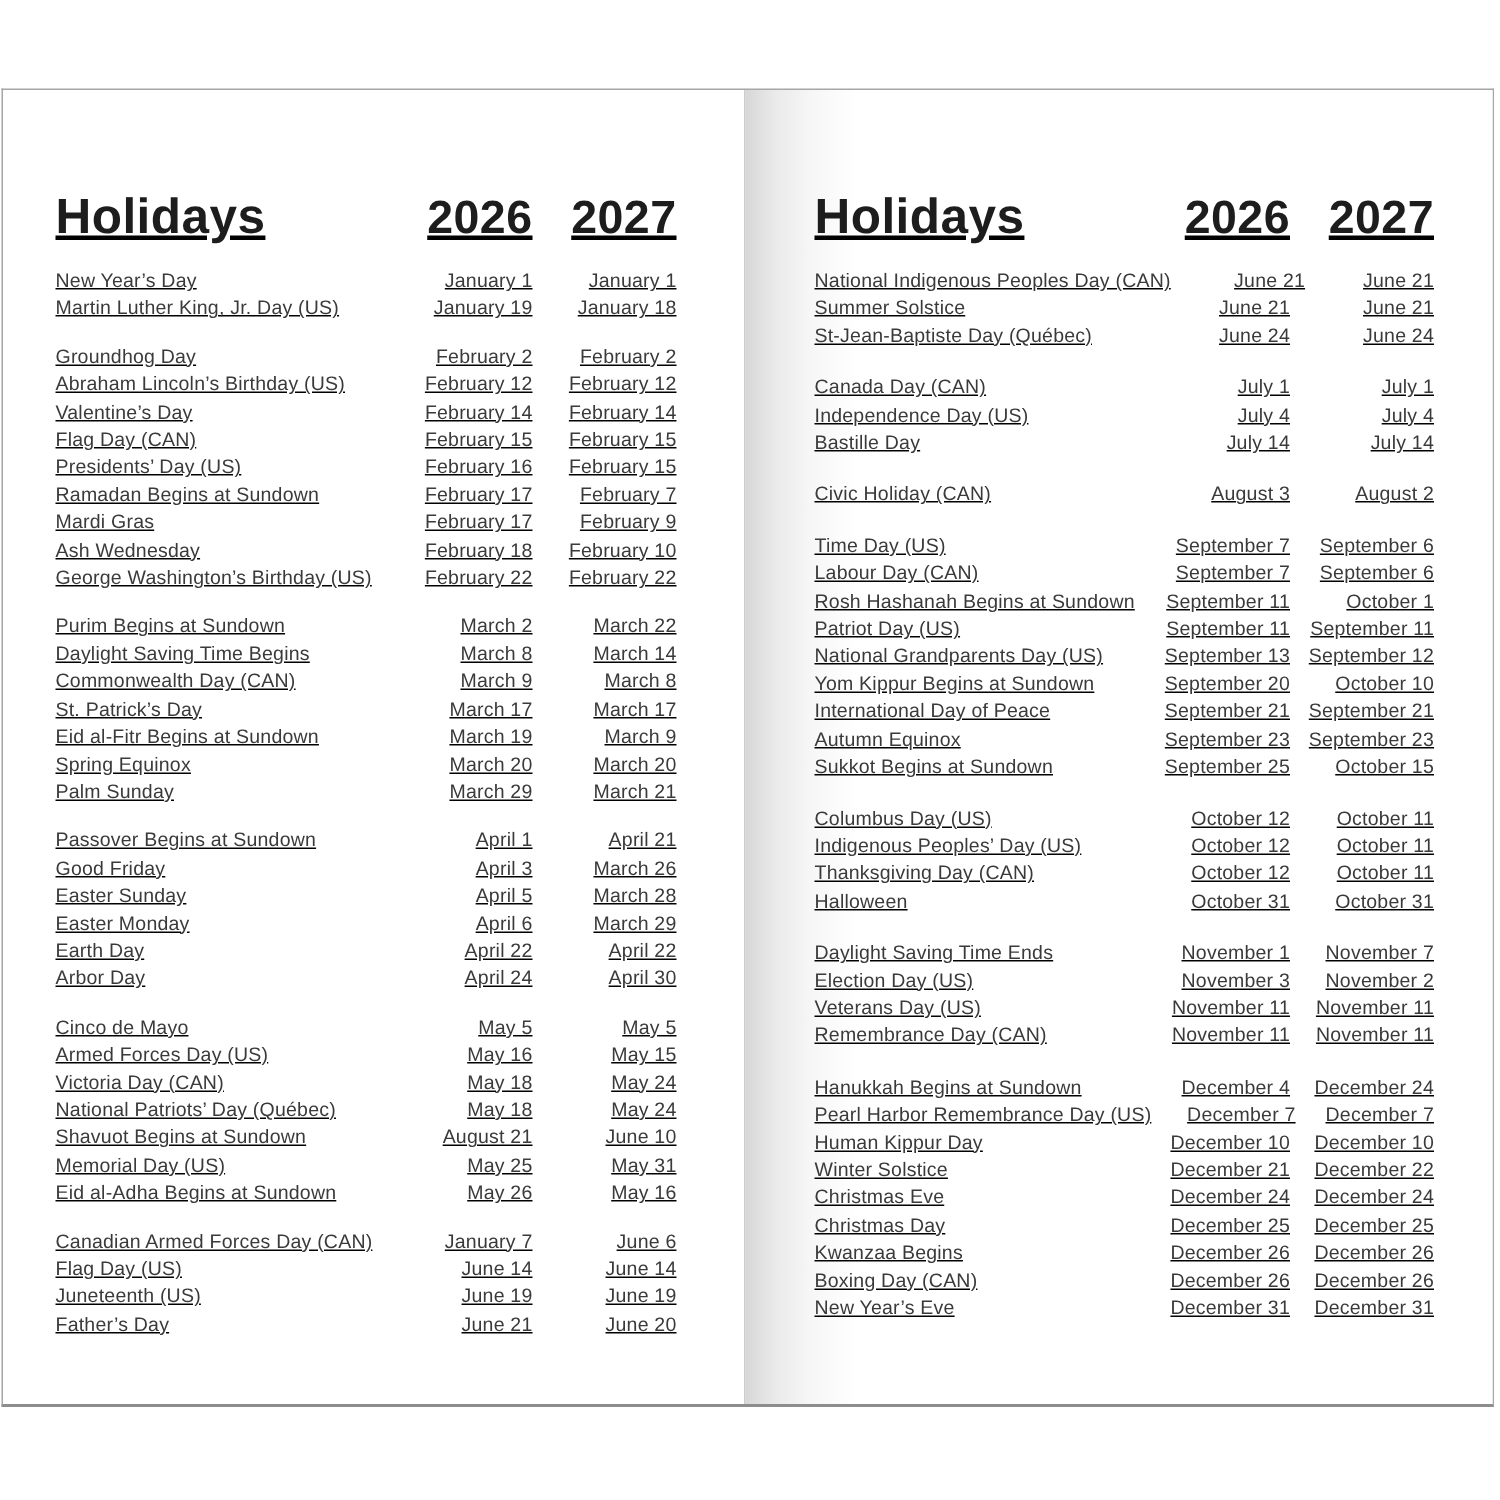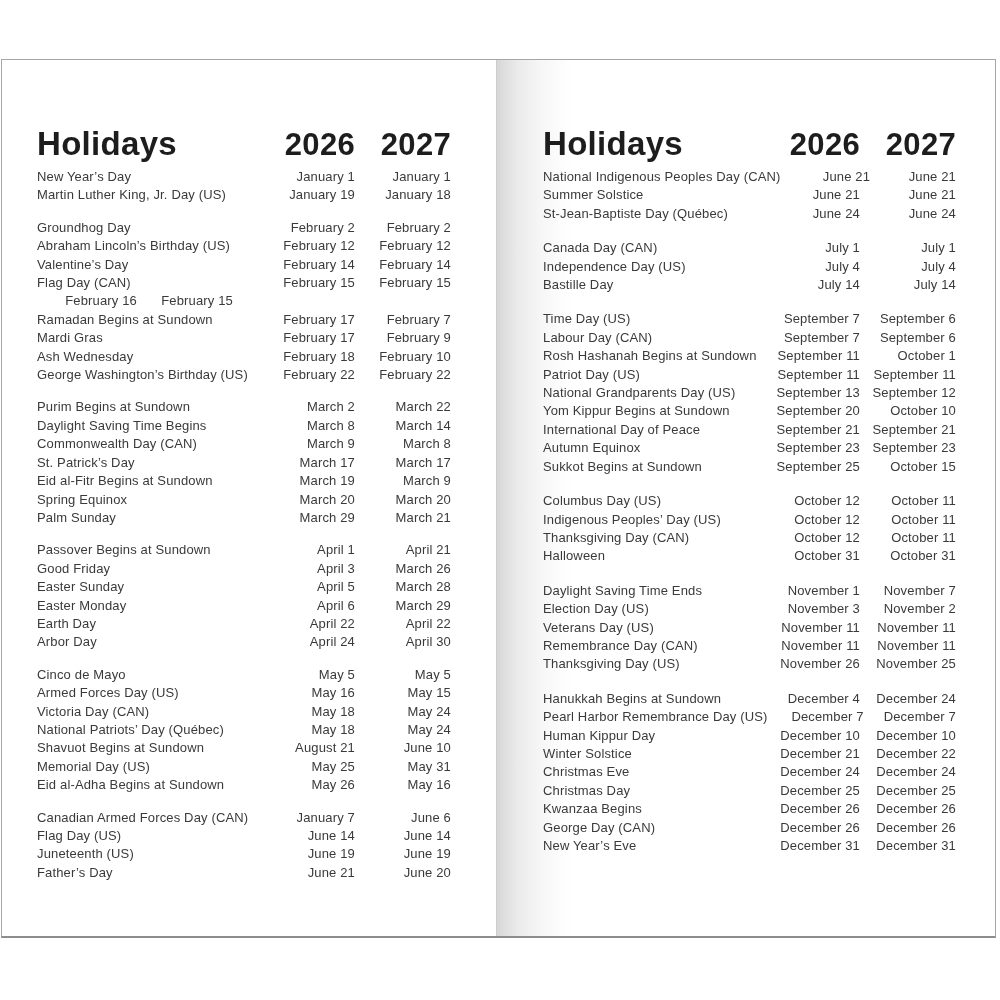--- a/index.html
+++ b/index.html
@@ -22,20 +22,21 @@
     position: absolute;
     left: 1px;
     top: 59px;
     width: 995px;
     height: 879px;
     display: flex;
     box-sizing: border-box;
     border: 1px solid #a6a6a6;
     border-bottom: 2px solid #8d8d8d;
     background: #ffffff;
+    text-decoration: underline;
   }
   .page {
     box-sizing: border-box;
     height: 100%;
     overflow: hidden;
   }
   .page-left {
     width: 494px;
     padding: 36px 45px 0 35px;
     background: #ffffff;
@@ -62,21 +63,21 @@
   .year-col {
     font-size: 31px;
     font-weight: 700;
     color: #1d1d1d;
     text-align: right;
     letter-spacing: 0.3px;
     margin-top: 31px;
   }
   .year-col.y1 { width: 100px; }
   .year-col.y2 { width: 96px; }
-  .groups { margin-top: 5px; }
+  .groups { margin-top: 15px; }
   .group { margin-bottom: 14px; }
   .page-right .group { margin-bottom: 16px; }
   .row {
     display: flex;
     font-size: 13px;
     line-height: 18.4px;
     color: #3a3a3a;
     letter-spacing: 0.15px;
     white-space: nowrap;
   }
@@ -125,20 +126,21 @@
               <span class="name">Valentine’s Day</span>
               <span class="date d1">February 14</span>
               <span class="date d2">February 14</span>
             </div>
             <div class="row">
               <span class="name">Flag Day (CAN)</span>
               <span class="date d1">February 15</span>
               <span class="date d2">February 15</span>
             </div>
             <div class="row">
+              <span class="name">Presidents’ Day (US)</span>
               <span class="date d1">February 16</span>
               <span class="date d2">February 15</span>
             </div>
             <div class="row">
               <span class="name">Ramadan Begins at Sundown</span>
               <span class="date d1">February 17</span>
               <span class="date d2">February 7</span>
             </div>
             <div class="row">
               <span class="name">Mardi Gras</span>
@@ -323,20 +325,27 @@
               <span class="date d2">July 4</span>
             </div>
             <div class="row">
               <span class="name">Bastille Day</span>
               <span class="date d1">July 14</span>
               <span class="date d2">July 14</span>
             </div>
           </div>
           <div class="group">
             <div class="row">
+              <span class="name">Civic Holiday (CAN)</span>
+              <span class="date d1">August 3</span>
+              <span class="date d2">August 2</span>
+            </div>
+          </div>
+          <div class="group">
+            <div class="row">
               <span class="name">Time Day (US)</span>
               <span class="date d1">September 7</span>
               <span class="date d2">September 6</span>
             </div>
             <div class="row">
               <span class="name">Labour Day (CAN)</span>
               <span class="date d1">September 7</span>
               <span class="date d2">September 6</span>
             </div>
             <div class="row">
@@ -411,25 +420,20 @@
             <div class="row">
               <span class="name">Veterans Day (US)</span>
               <span class="date d1">November 11</span>
               <span class="date d2">November 11</span>
             </div>
             <div class="row">
               <span class="name">Remembrance Day (CAN)</span>
               <span class="date d1">November 11</span>
               <span class="date d2">November 11</span>
             </div>
-            <div class="row">
-              <span class="name">Thanksgiving Day (US)</span>
-              <span class="date d1">November 26</span>
-              <span class="date d2">November 25</span>
-            </div>
           </div>
           <div class="group">
             <div class="row">
               <span class="name">Hanukkah Begins at Sundown</span>
               <span class="date d1">December 4</span>
               <span class="date d2">December 24</span>
             </div>
             <div class="row">
               <span class="name">Pearl Harbor Remembrance Day (US)</span>
               <span class="date d1">December 7</span>
@@ -454,21 +458,21 @@
               <span class="name">Christmas Day</span>
               <span class="date d1">December 25</span>
               <span class="date d2">December 25</span>
             </div>
             <div class="row">
               <span class="name">Kwanzaa Begins</span>
               <span class="date d1">December 26</span>
               <span class="date d2">December 26</span>
             </div>
             <div class="row">
-              <span class="name">George Day (CAN)</span>
+              <span class="name">Boxing Day (CAN)</span>
               <span class="date d1">December 26</span>
               <span class="date d2">December 26</span>
             </div>
             <div class="row">
               <span class="name">New Year’s Eve</span>
               <span class="date d1">December 31</span>
               <span class="date d2">December 31</span>
             </div>
           </div>
         </div>

